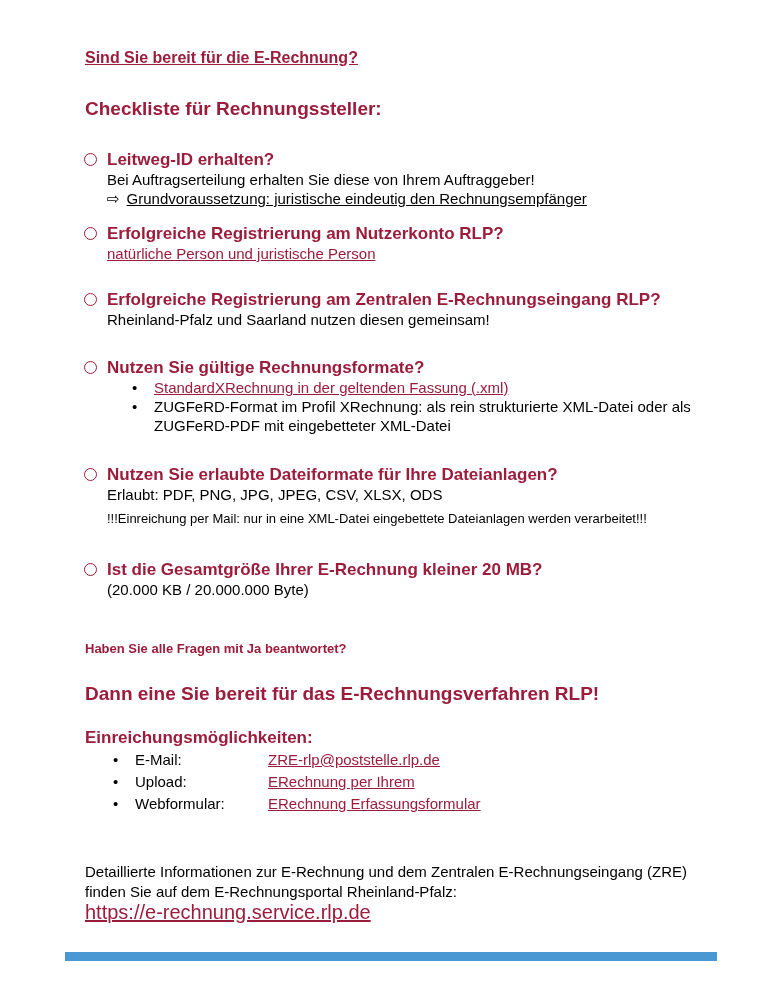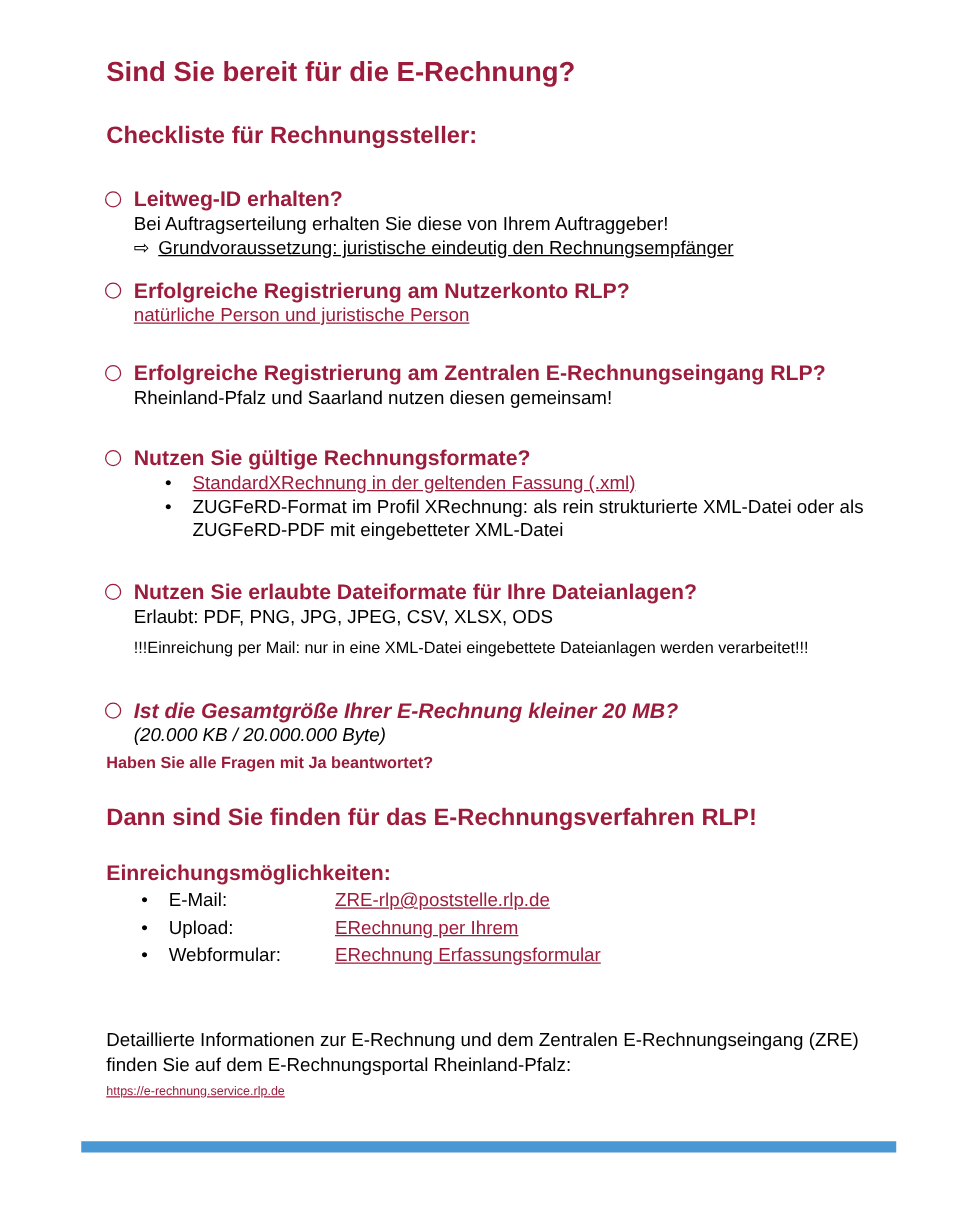--- a/index.html
+++ b/index.html
@@ -6,21 +6,21 @@
     --accent:#9C1C3C;
     --ink:#000000;
     --bar:#4A98D3;
   }
   html,body{margin:0;padding:0;}
   body{
     width:780px;height:983px;overflow:hidden;background:#ffffff;
     font-family:"Liberation Sans","DejaVu Sans",sans-serif;color:var(--ink);
   }
   .page{padding:45px 58px 0 85px;box-sizing:border-box;}
-  .title{font-size:22px;line-height:26px;font-weight:bold;color:var(--accent);margin:0 0 26px 0;}
+  .title{font-size:16px;line-height:26px;font-weight:bold;color:var(--accent);margin:0 0 26px 0;text-decoration:underline;}
   .subtitle{font-size:19px;line-height:23px;font-weight:bold;color:var(--accent);margin:0 0 29px 0;}
 
   .check-item{position:relative;padding-left:22px;}
   .circle{
     position:absolute;left:-1px;top:4px;width:13px;height:13px;box-sizing:border-box;
     border:1.5px solid var(--accent);border-radius:50%;background:transparent;
   }
   .question{font-size:17px;line-height:21px;font-weight:bold;color:var(--accent);}
   .q-narrow{max-width:610px;}
   .body-line{font-size:15px;line-height:19px;color:var(--ink);}
@@ -33,34 +33,34 @@
   .bullet-row{display:flex;font-size:15px;line-height:19px;}
   .bullet{width:22px;flex:0 0 22px;}
   .bullet-text{max-width:585px;}
   .note{font-size:13px;line-height:16px;margin-top:7px;}
 
   .mb-i1{margin-bottom:14px;}
   .mb-i2{margin-bottom:26px;}
   .mb-i3{margin-bottom:28px;}
   .mb-i4{margin-bottom:29px;}
   .mb-i5{margin-bottom:32px;}
-  .mb-i6{font-style:italic;}
+  .mb-i6{margin-bottom:38px;}
 
   .conclusion-q{font-size:13px;line-height:23px;font-weight:bold;color:var(--accent);margin:0 0 22px 0;}
   .conclusion-s{font-size:19px;line-height:23px;font-weight:bold;color:var(--accent);margin:0 0 22px 0;}
 
   .submission-heading{font-size:17px;line-height:21px;font-weight:bold;color:var(--accent);margin:0 0 1px 0;}
   .options{margin-left:28px;}
   .option-row{display:flex;font-size:15px;line-height:22px;}
   .opt-bullet{width:22px;flex:0 0 22px;}
   .opt-label{width:133px;flex:0 0 133px;}
 
   .footer{margin-top:47px;}
   .footer-info{font-size:15px;line-height:20px;max-width:615px;}
-  .footer-link{display:inline-block;font-size:10px;line-height:20px;}
+  .footer-link{display:inline-block;font-size:20px;line-height:20px;}
   .footer-bar{margin:29px 0 0 -20px;width:652px;height:9px;background:var(--bar);}
 </style>
 </head>
 <body>
 
 <div class="page">
 
   <h1 class="title">Sind Sie bereit für die E-Rechnung?</h1>
   <h2 class="subtitle">Checkliste für Rechnungssteller:</h2>
 
@@ -107,21 +107,21 @@
     <div class="note">!!!Einreichung per Mail: nur in eine XML-Datei eingebettete Dateianlagen werden verarbeitet!!!</div>
   </div>
 
   <div class="check-item mb-i6">
     <span class="circle"></span>
     <div class="question">Ist die Gesamtgröße Ihrer E-Rechnung kleiner 20 MB?</div>
     <div class="body-line">(20.000 KB / 20.000.000 Byte)</div>
   </div>
 
   <div class="conclusion-q">Haben Sie alle Fragen mit Ja beantwortet?</div>
-  <div class="conclusion-s">Dann sind Sie finden für das E-Rechnungsverfahren RLP!</div>
+  <div class="conclusion-s">Dann eine Sie bereit für das E-Rechnungsverfahren RLP!</div>
 
   <div class="submission">
     <div class="submission-heading">Einreichungsmöglichkeiten:</div>
     <div class="options">
       <div class="option-row">
         <span class="opt-bullet">•</span>
         <span class="opt-label">E-Mail:</span>
         <span class="red-link">ZRE-rlp@poststelle.rlp.de</span>
       </div>
       <div class="option-row">

